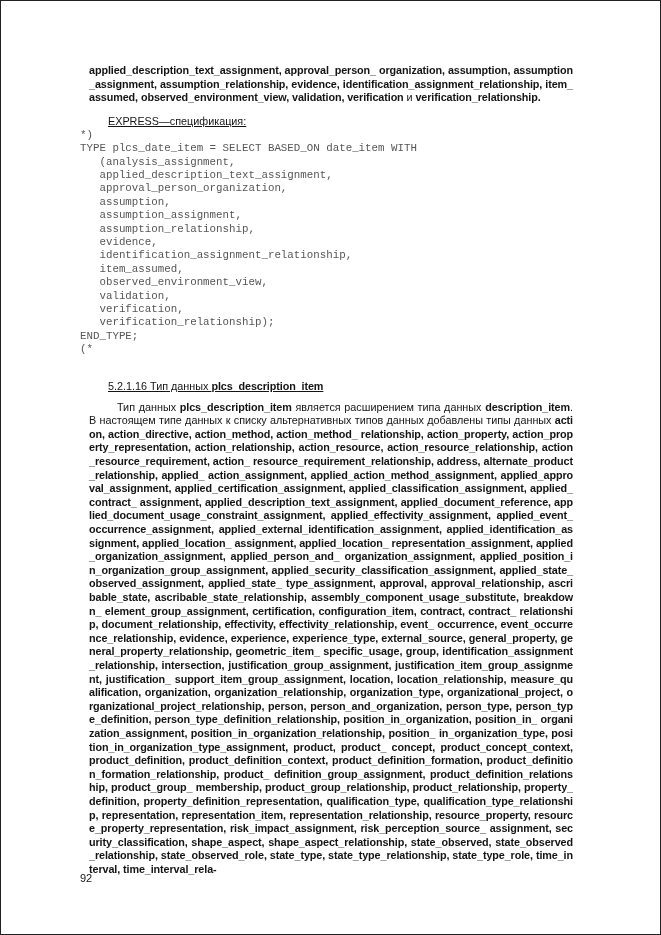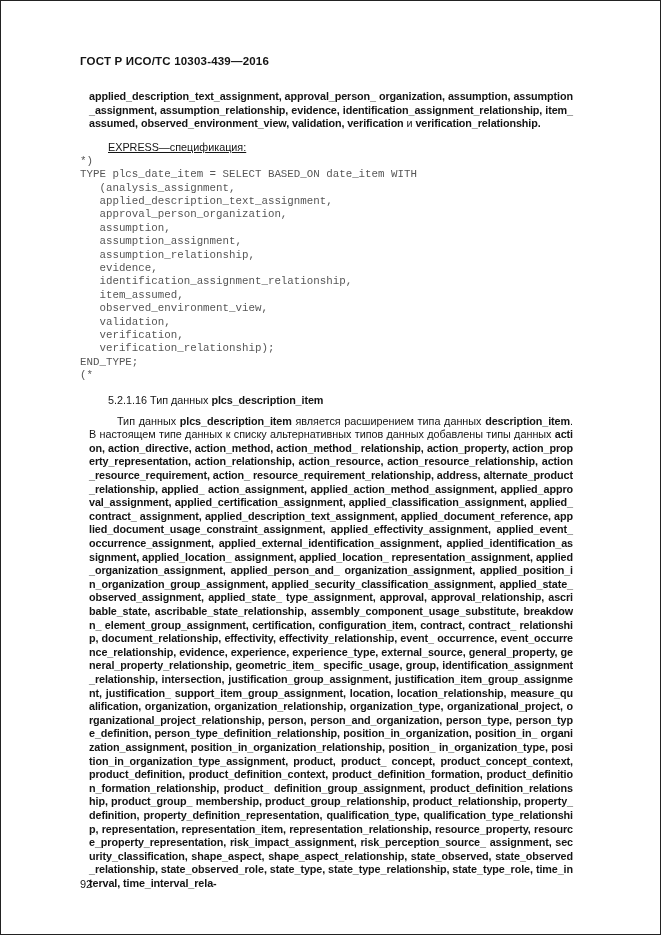--- a/index.html
+++ b/index.html
@@ -41,37 +41,37 @@
   .code {
     font-family: "Liberation Mono", "DejaVu Sans Mono", monospace;
     font-size: 10.8px;
     line-height: 13.4px;
     color: #565656;
     margin: 2px 0 0 0;
     white-space: pre;
   }
   .section-heading {
     font-size: 10.8px;
-    margin: 11px 0 4px 0;
+    margin: 23px 0 4px 0;
     text-indent: 28px;
+    text-decoration: underline;
   }
   .body-para { text-indent: 28px; }
   .page-number {
     position: absolute;
     left: 79px;
-    bottom: 44px;
+    bottom: 50px;
     font-size: 11px;
   }
 </style>
 </head>
 <body>
 
 <div class="page">
 
-  <div class="doc-header">ГОСТ Р ИСО/ТС 10303-439—2016</div>
 
   <p class="para"><span class="b">applied_description_text_assignment, approval_person_ organization, assumption, assumption_assignment, assumption_relationship, evidence, identification_assignment_relationship, item_assumed, observed_environment_view, validation, verification </span><span>и</span><span class="b"> verification_relationship.</span></p>
 
   <div class="express-line">
     <span class="express-underline">EXPRESS—спецификация:</span>
   </div>
 
   <pre class="code">*)
 TYPE plcs_date_item = SELECT BASED_ON date_item WITH
    (analysis_assignment,

